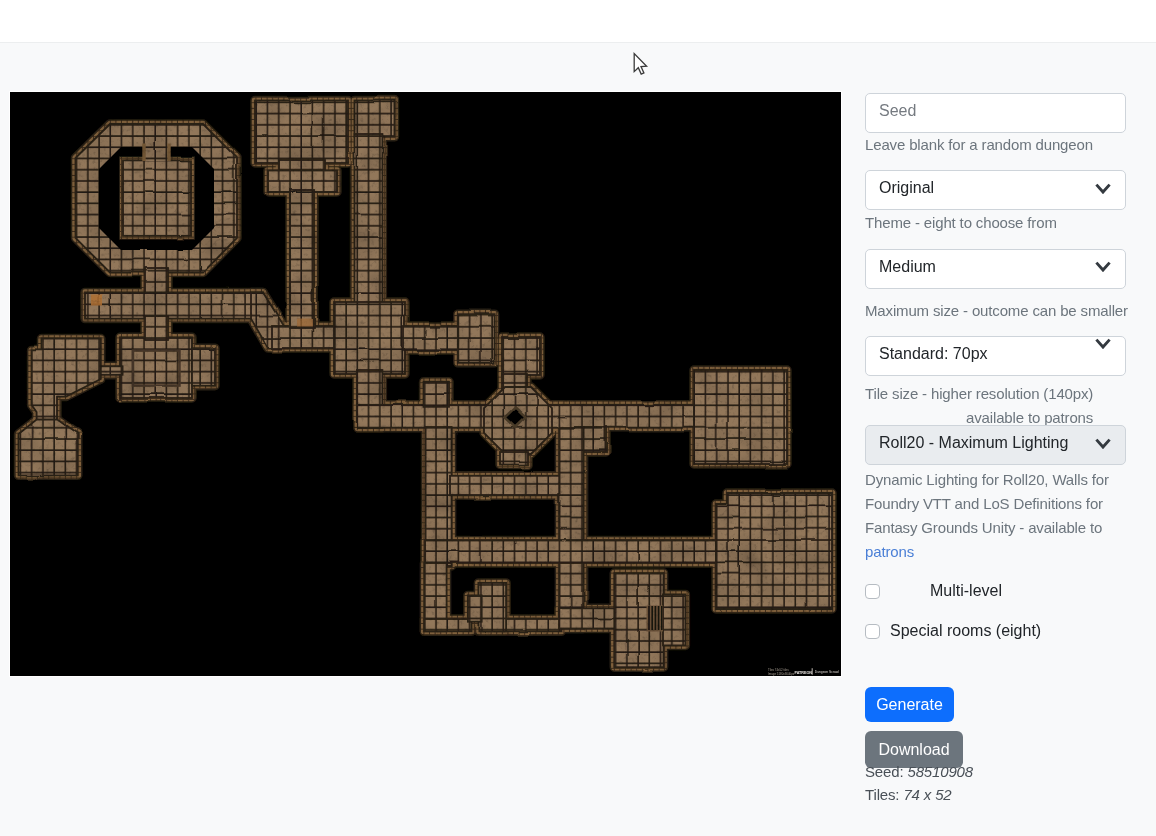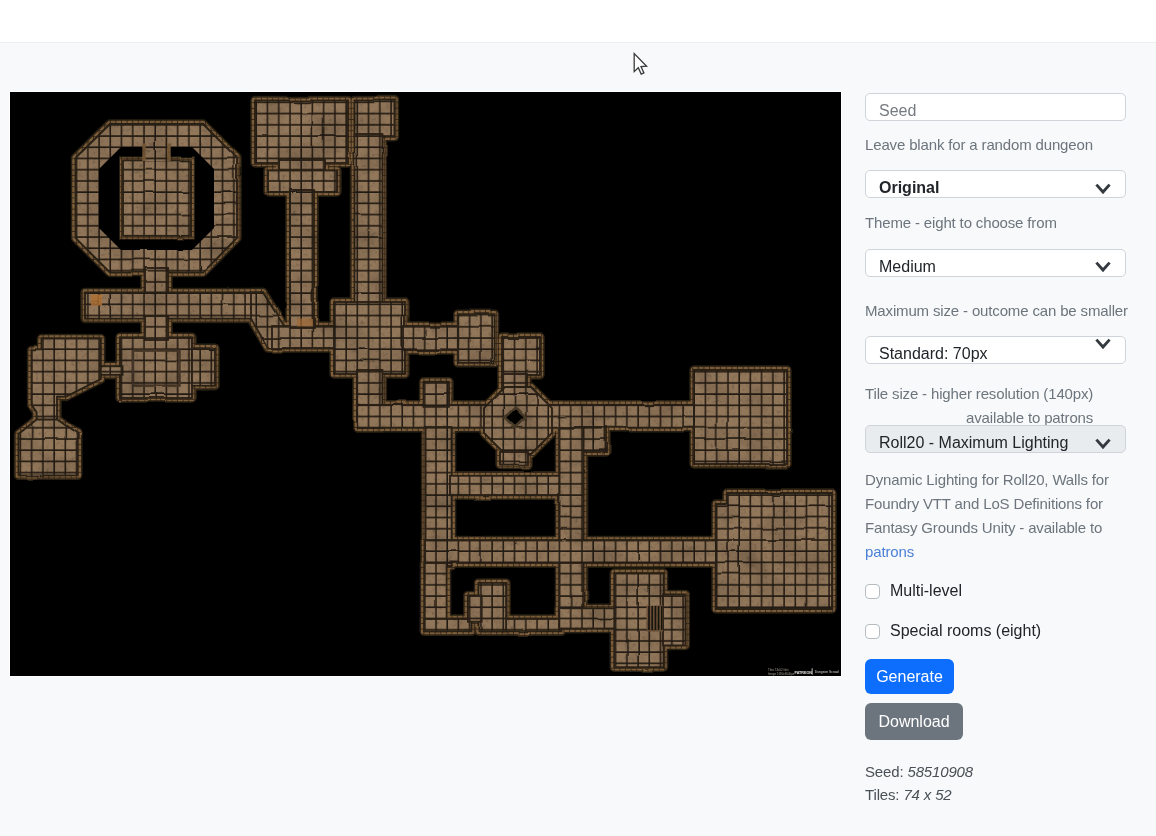--- a/index.html
+++ b/index.html
@@ -1,23 +1,23 @@
 <!DOCTYPE html>
 <html><head>
 <meta charset="utf-8">
 <style>
   html,body{margin:0;padding:0;}
   body{width:1156px;height:836px;background:#f8f9fa;font-family:"Liberation Sans",sans-serif;position:relative;overflow:hidden;}
   .hdr{position:absolute;left:0;top:0;width:1156px;height:42px;background:#ffffff;border-bottom:1px solid #eceeef;}
-  .ctl{position:absolute;left:865px;width:261px;height:28px;box-sizing:border-box;background:#fff;border:1px solid #ced4da;border-radius:5px;font-size:16px;color:#212529;line-height:34px;padding-left:13px;}
+  .ctl{position:absolute;left:865px;width:261px;height:40px;box-sizing:border-box;background:#fff;border:1px solid #ced4da;border-radius:5px;font-size:16px;color:#212529;line-height:34px;padding-left:13px;}
   .hint{position:absolute;left:865px;font-size:15px;color:#6c757d;letter-spacing:-0.15px;}
   .chev{position:absolute;width:18px;height:11px;}
   .cb{position:absolute;left:865px;width:15px;height:15px;box-sizing:border-box;border:1px solid #b6bcc2;border-radius:4px;background:#fff;}
   .cblab{position:absolute;left:890px;font-size:16px;color:#212529;}
-  .btn{position:absolute;left:865px;color:#fff;font-size:16px;text-align:center;border-radius:6px;}
+  .btn{position:absolute;left:865px;color:#fff;font-size:16px;text-align:center;border-radius:6px;margin-top:28px;}
 </style>
 </head>
 <body>
 
 <div class="hdr"></div>
 
 <svg style="position:absolute;left:630px;top:50px" width="24" height="28" viewBox="0 0 24 28">
   <path d="M4.2,3.5 L4.2,21.6 L8.3,17.7 L11.2,24.1 L13.9,22.9 L11.0,16.6 L16.6,16.2 Z" fill="#ffffff" stroke="#3b3b3b" stroke-width="1.3"></path>
 </svg>
 
@@ -184,21 +184,21 @@
 
   <text x="794.5" y="673.6" font-size="3.7" font-weight="bold" letter-spacing="0" fill="#e8e4e0" font-family="Liberation Sans,sans-serif">PATREON</text>
   <rect x="811.7" y="668.2" width="0.9" height="6.5" fill="#cfc9c2"></rect>
   <text x="814.8" y="673.2" font-size="3.3" fill="#ddd8d2" font-family="Liberation Sans,sans-serif">Dungeon Scrawl</text>
 </svg>
 
 <div class="ctl" style="top:93px;color:#757a80;">Seed</div>
 
 <div class="hint" style="top:135.5px;">Leave blank for a random dungeon</div>
 
-<div class="ctl" style="top:170px;font-weight:bold;">Original</div>
+<div class="ctl" style="top:170px;">Original</div>
 <svg class="chev" style="left:1094px;top:183px;" viewBox="0 0 12 8">
     <path d="M1.2,1.2 L6,6.6 L10.8,1.2" fill="none" stroke="#343a40" stroke-width="2.1"></path>
   </svg>
 
 <div class="hint" style="top:214px;">Theme - eight to choose from</div>
 
 <div class="ctl" style="top:248.5px;">Medium</div>
 <svg class="chev" style="left:1094px;top:261px;" viewBox="0 0 12 8">
     <path d="M1.2,1.2 L6,6.6 L10.8,1.2" fill="none" stroke="#343a40" stroke-width="2.1"></path>
   </svg>
@@ -214,21 +214,21 @@
 
 <div class="ctl" style="top:425px;background:#e9ecef;">Roll20 - Maximum Lighting</div>
 <svg class="chev" style="left:1094px;top:438px;" viewBox="0 0 12 8">
     <path d="M1.2,1.2 L6,6.6 L10.8,1.2" fill="none" stroke="#343a40" stroke-width="2.1"></path>
   </svg>
 
 <div class="hint" style="top:467.5px;line-height:24px;">Dynamic Lighting for Roll20, Walls for<br>Foundry VTT and LoS Definitions for<br>Fantasy Grounds Unity - available to<br><span style="color:#4a7fd6">patrons</span></div>
 
 <div class="cb" style="top:583.5px;"></div>
 
-<div class="cblab" style="top:582px;">Multi-level</div>
+<div class="cblab" style="top:582px;margin-left:40px;">Multi-level</div>
 
 <div class="cb" style="top:623.5px;"></div>
 
 <div class="cblab" style="top:622px;">Special rooms (eight)</div>
 
 <div class="btn" style="top:659.4px;width:89px;height:35px;line-height:35px;background:#0d6efd;">Generate</div>
 
 <div class="btn" style="top:703px;width:98px;height:37px;line-height:37px;background:#6c757d;">Download</div>
 
 <div class="hint" style="top:762.5px;color:#495057;">Seed: <i>58510908</i></div>

